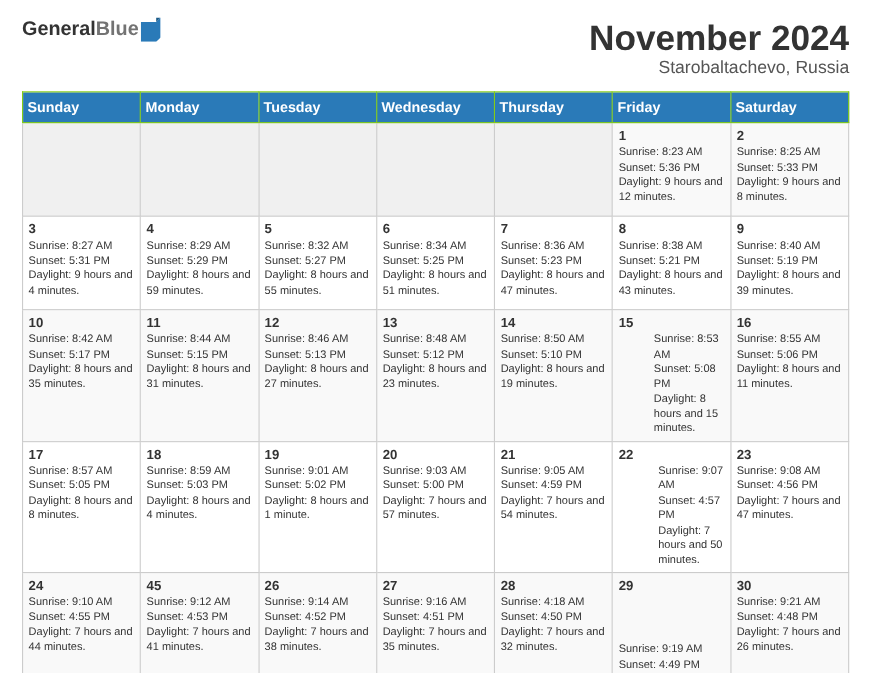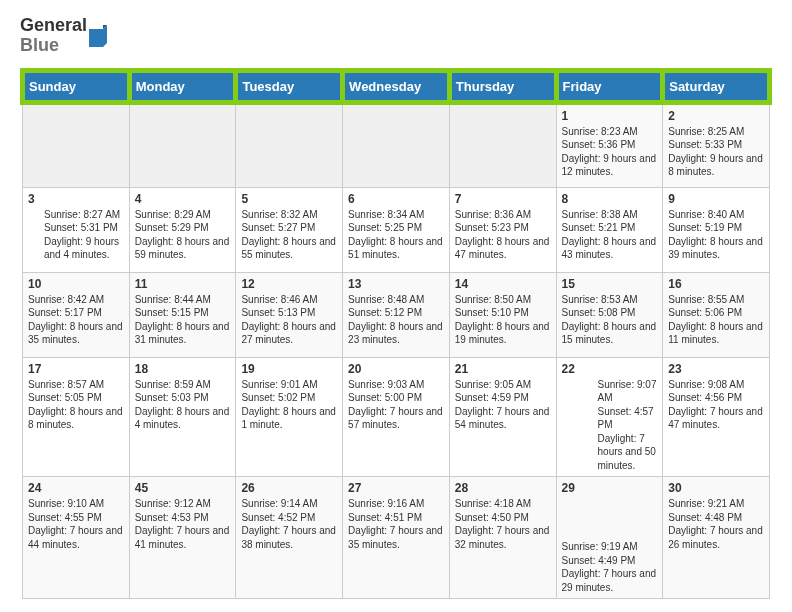--- a/index.html
+++ b/index.html
@@ -18,21 +18,21 @@
       justify-content: space-between;
       align-items: flex-start;
       margin-bottom: 12px;
     }
     .logo {
       display: flex;
       align-items: center;
     }
     .logo-text {
       display: flex;
-      flex-direction: column;
+      flex-direction: row;
       font-size: 18px;
       font-weight: bold;
       line-height: 1.1;
     }
     .logo-text span:first-child { color: #333; }
     .logo-text span:last-child { color: #737373; }
     .logo-icon {
       width: 18px;
       height: 22px;
       margin-left: 2px;
@@ -56,21 +56,21 @@
       border-collapse: collapse;
       table-layout: fixed;
     }
     thead tr th {
       background: #2a7ab8;
       color: #fff;
       font-size: 13px;
       font-weight: bold;
       padding: 6px 4px;
       text-align: left;
-      border: 5px solid #84cc16;
+      border: 1px solid #84cc16;
     }
     tbody tr td {
       vertical-align: top;
       border: 1px solid #ccc;
       padding: 4px 5px;
       font-size: 10px;
       color: #333;
       height: 85px;
       background: #fff;
     }
@@ -99,20 +99,24 @@
   <div class="header">
     <div class="logo">
       <div class="logo-text">
         <span>General</span>
         <span>Blue</span>
       </div>
       <svg class="logo-icon" viewBox="0 0 18 22">
         <polygon points="0,4 14,4 18,0 18,18 14,22 0,22" fill="#2a7ab8"></polygon>
         <polygon points="14,4 18,0 14,0" fill="#1a5a88"></polygon>
       </svg>
+    </div>
+    <div class="title-block">
+      <h1>November 2024</h1>
+      <h2>Starobaltachevo, Russia</h2>
     </div>
   </div>
 
   <table>
     <thead>
       <tr>
         <th>Sunday</th>
         <th>Monday</th>
         <th>Tuesday</th>
         <th>Wednesday</th>
@@ -137,21 +141,21 @@
           <td>
             <span class="day-num">2</span>
             <div class="day-info" style="white-space: pre-line;">Sunrise: 8:25 AM
 Sunset: 5:33 PM
 Daylight: 9 hours and 8 minutes.</div>
           </td>
         </tr>
         <tr>
           <td>
             <span class="day-num">3</span>
-            <div class="day-info" style="white-space: pre-line; margin-left: 16px;">Sunrise: 8:27 AM
+            <div class="day-info" style="white-space: pre-line;">Sunrise: 8:27 AM
 Sunset: 5:31 PM
 Daylight: 9 hours and 4 minutes.</div>
           </td>
           <td>
             <span class="day-num">4</span>
             <div class="day-info" style="white-space: pre-line;">Sunrise: 8:29 AM
 Sunset: 5:29 PM
 Daylight: 8 hours and 59 minutes.</div>
           </td>
           <td>
@@ -211,21 +215,21 @@
 Daylight: 8 hours and 23 minutes.</div>
           </td>
           <td>
             <span class="day-num">14</span>
             <div class="day-info" style="white-space: pre-line;">Sunrise: 8:50 AM
 Sunset: 5:10 PM
 Daylight: 8 hours and 19 minutes.</div>
           </td>
           <td>
             <span class="day-num">15</span>
-            <div class="day-info" style="white-space: pre-line;">Sunrise: 8:53 AM
+            <div class="day-info" style="white-space: pre-line; margin-left: 32px;">Sunrise: 8:53 AM
 Sunset: 5:08 PM
 Daylight: 8 hours and 15 minutes.</div>
           </td>
           <td>
             <span class="day-num">16</span>
             <div class="day-info" style="white-space: pre-line;">Sunrise: 8:55 AM
 Sunset: 5:06 PM
 Daylight: 8 hours and 11 minutes.</div>
           </td>
         </tr>

